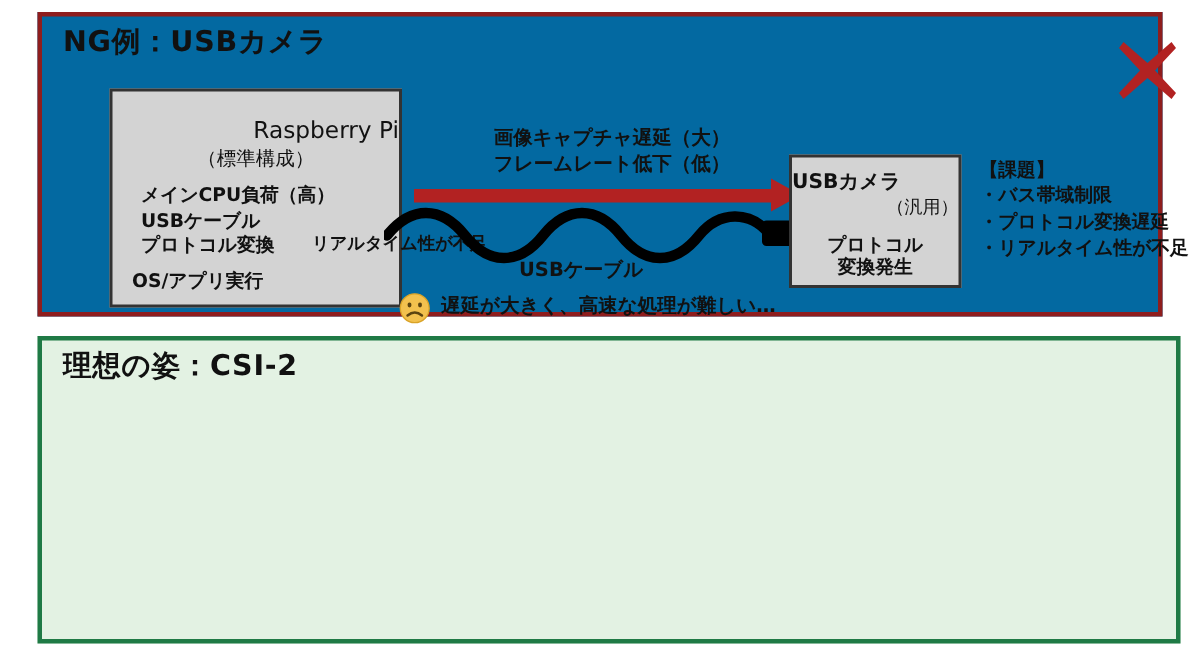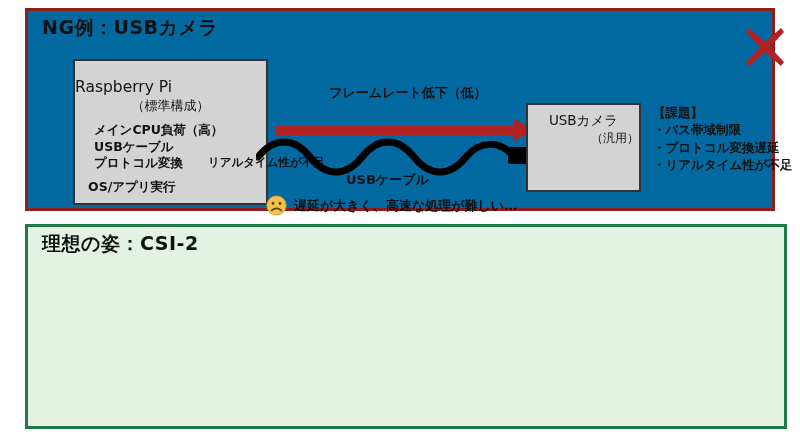--- a/index.html
+++ b/index.html
@@ -32,27 +32,27 @@
   
   .grayBox{
     position:absolute;box-sizing:border-box;
     background:#d3d3d3;border:2px solid #333;
     color:#111;
   }
   #rpi-ng{left:45px;top:48px;width:195px;height:146px;}
   #usbcam{left:498px;top:92px;width:115px;height:89px;}
 
   
-  #rpi-ng .t1{margin-top:17px;font-size:15.5px;text-align:left;}
+  #rpi-ng .t1{margin-top:17px;font-size:15.5px;text-align:right;}
   #rpi-ng .t2{font-size:13px;text-align:center;margin-top:1px;}
   #rpi-ng .list{margin-top:7px;padding-left:19px;font-size:12.5px;font-weight:bold;line-height:1.33;}
   #rpi-ng .last{margin-top:7px;padding-left:13px;font-size:12.5px;font-weight:bold;}
 
   
-  #usbcam .t1{margin-top:7px;font-size:13.5px;font-weight:normal;text-align:center;}
+  #usbcam .t1{margin-top:7px;font-size:13.5px;font-weight:bold;text-align:left;}
   #usbcam .t2{font-size:12px;text-align:right;}
   #usbcam .t3{margin-top:8px;font-size:12.5px;font-weight:bold;text-align:center;line-height:1.22;}
 
   
   .flowLabel{
     position:absolute;text-align:center;
     font-size:13px;font-weight:bold;color:#111;line-height:1.28;
     white-space:nowrap;
   }
   #ng-flow-label{left:255px;top:74px;width:250px;}
@@ -81,21 +81,21 @@
   .effList{position:absolute;font-size:12.5px;font-weight:bold;color:#111;line-height:1.38;white-space:nowrap;}
   #ng-issues{left:625px;top:93px;}
   .effList .head{display:block;}
   .effList .it{display:block;}
 
   
   #x-mark{position:absolute;left:714px;top:13px;width:46px;height:46px;}
 
   
   .footnote{
-    position:absolute;display:flex;align-items:center;gap:7px;
+    position:absolute;display:flex;gap:7px;
     font-size:13px;font-weight:bold;color:#111;white-space:nowrap;
   }
   #ng-footnote{left:238px;top:184px;}
   .emoji{width:21px;height:21px;flex:0 0 21px;}
 </style>
 </head>
 <body>
 
 <div class="stage">
 
@@ -108,37 +108,42 @@
       <div class="t2">（標準構成）</div>
       <div class="list">
         <div>メインCPU負荷（高）</div>
         <div>USBケーブル</div>
         <div>プロトコル変換</div>
       </div>
       <div class="last">OS/アプリ実行</div>
     </div>
 
     <div class="flowLabel" id="ng-flow-label">
+      <div>画像キャプチャ遅延（大）</div>
       <div>フレームレート低下（低）</div>
     </div>
 
     <div class="arrowBar" id="ng-arrow"></div>
 
     <div id="realtime-note">リアルタイム性が不足</div>
 
     <svg id="usb-cable" viewBox="0 0 285 48">
       <path d="M2,22 C18,2 38,2 54,22 C70,42 90,42 106,22 C122,2 142,2 158,22
                C174,42 194,42 210,22 C224,5 244,6 256,20" fill="none" stroke="#000" stroke-width="7" stroke-linecap="round"></path>
       <rect x="252" y="12" width="22" height="17" rx="3" fill="#000"></rect>
     </svg>
     <div id="usb-cable-label">USBケーブル</div>
 
     <div class="grayBox" id="usbcam">
       <div class="t1">USBカメラ</div>
       <div class="t2">（汎用）</div>
+      <div class="t3">
+        <div>プロトコル</div>
+        <div>変換発生</div>
+      </div>
     </div>
 
     <div class="effList" id="ng-issues">
       <span class="head">【課題】</span>
       <span class="it">・バス帯域制限</span>
       <span class="it">・プロトコル変換遅延</span>
       <span class="it">・リアルタイム性が不足</span>
     </div>
 
     <svg id="x-mark" viewBox="0 0 46 46">

